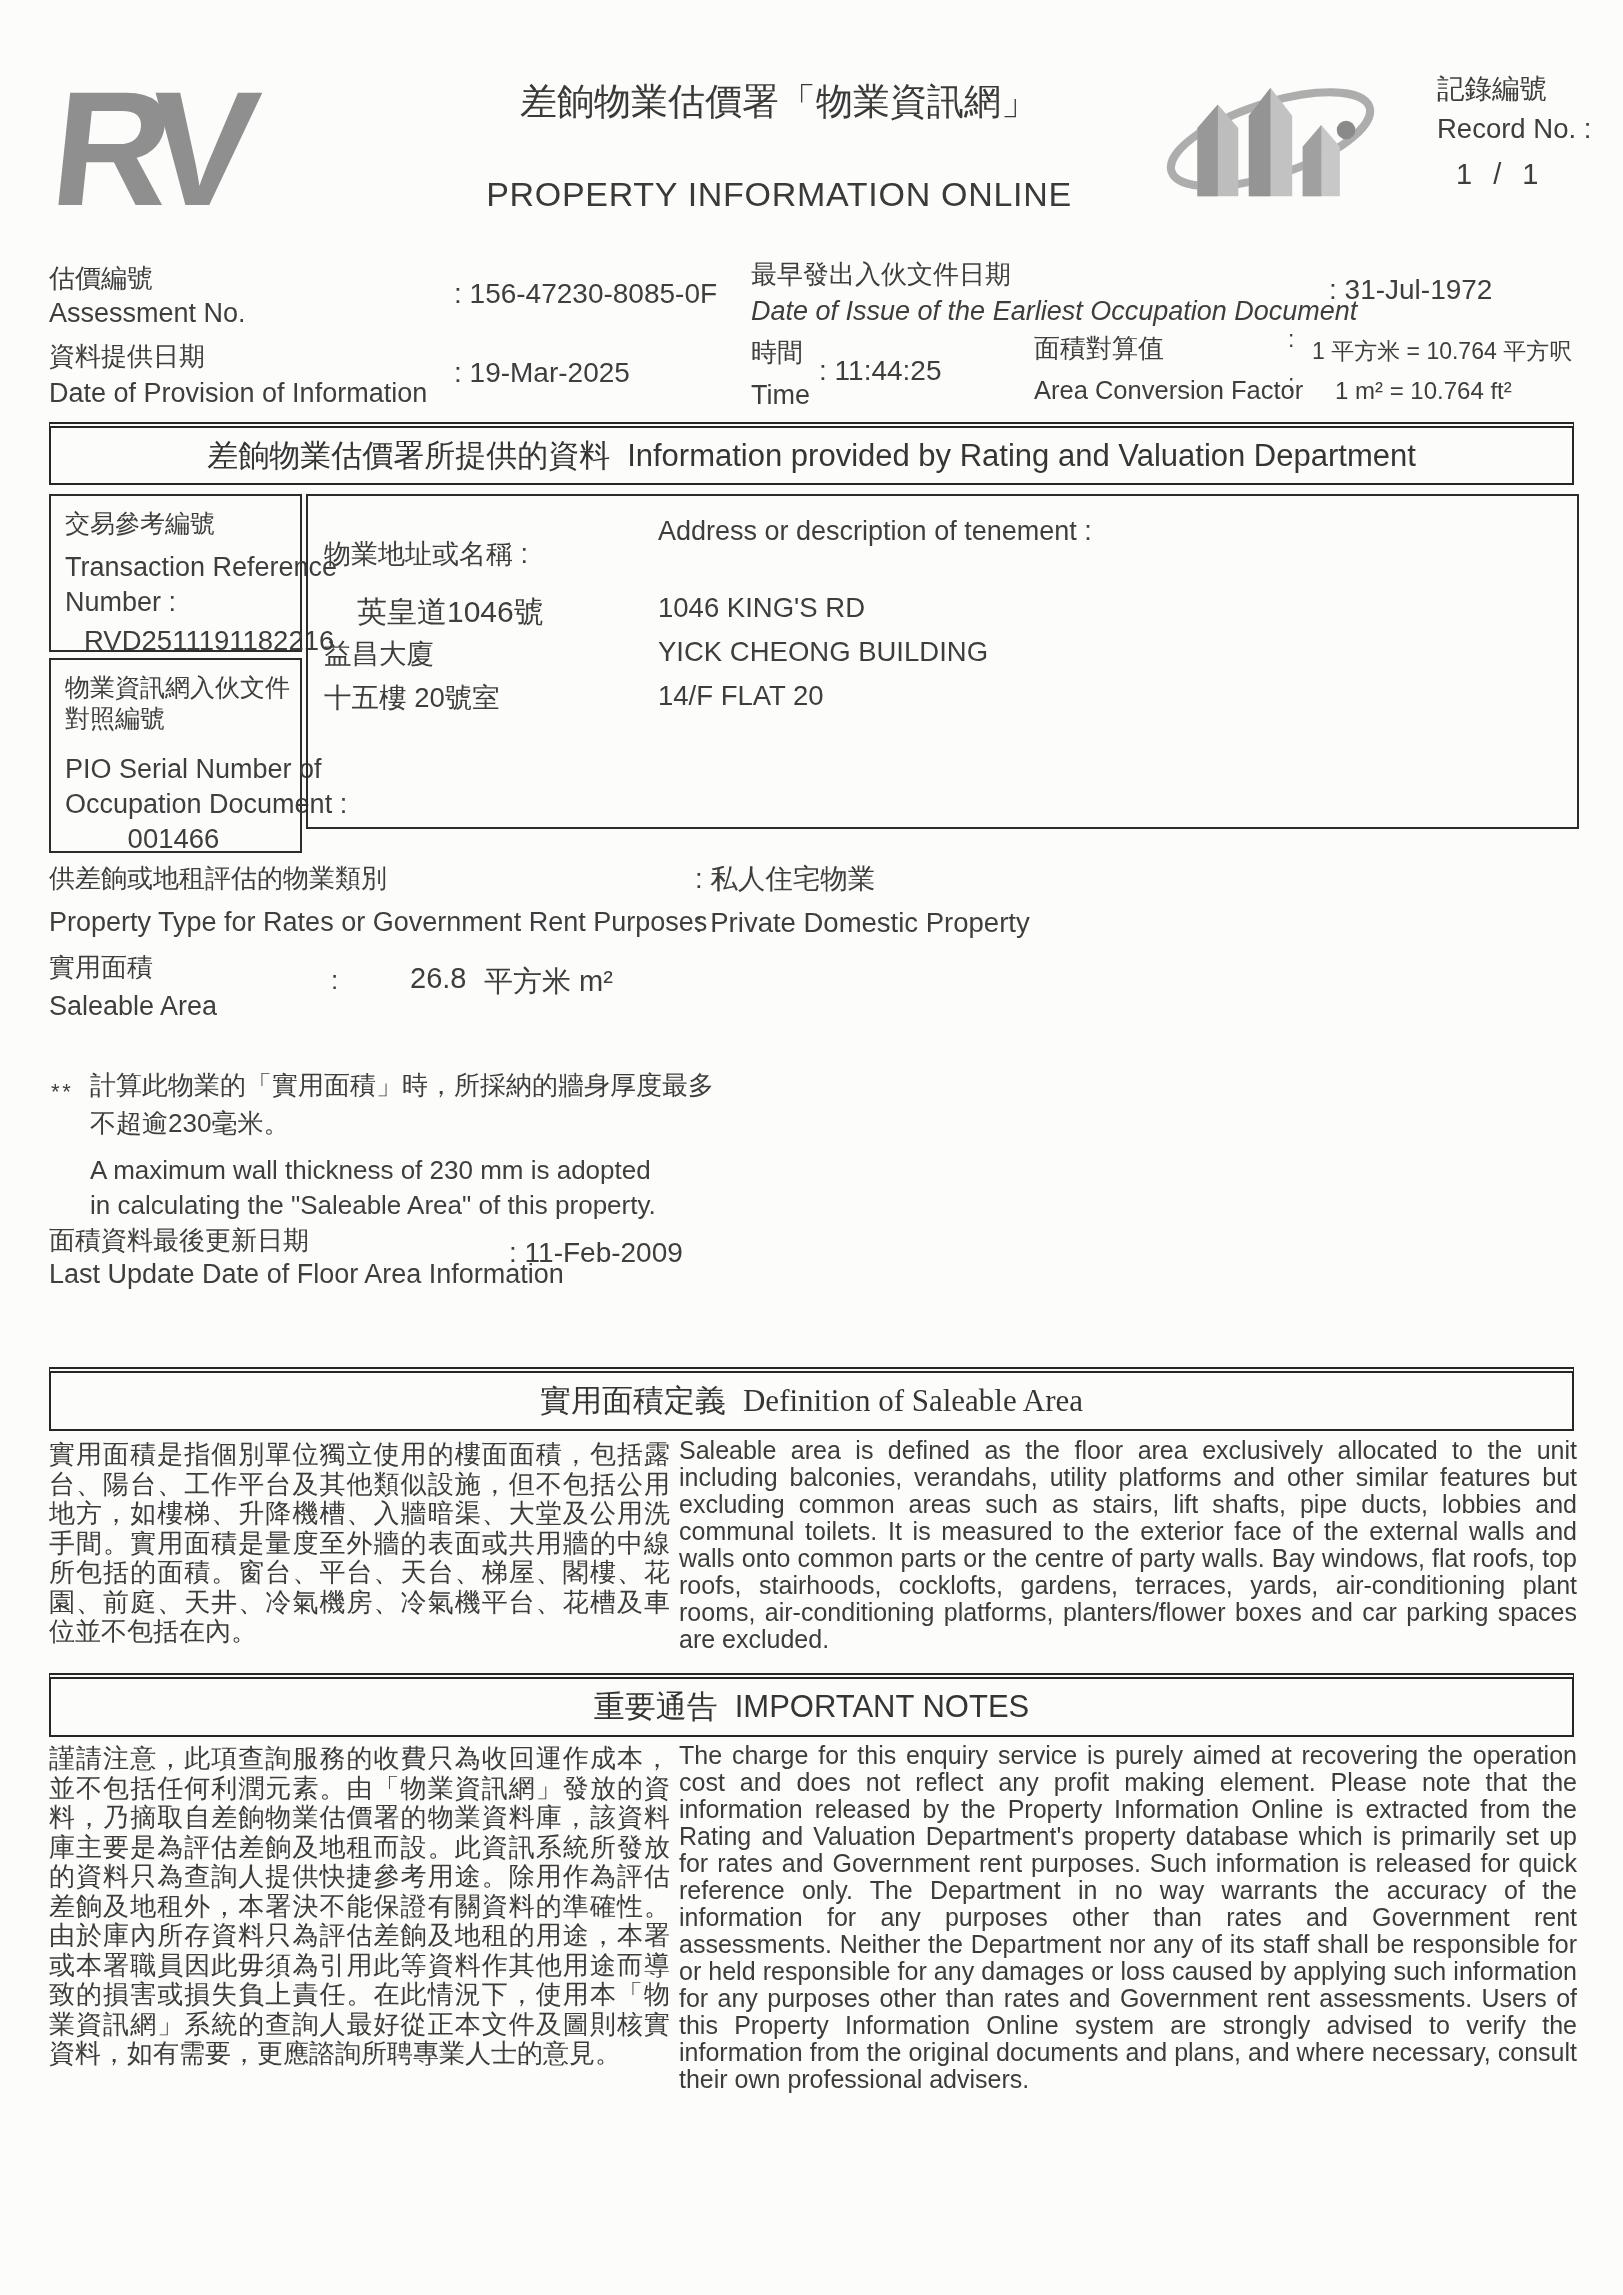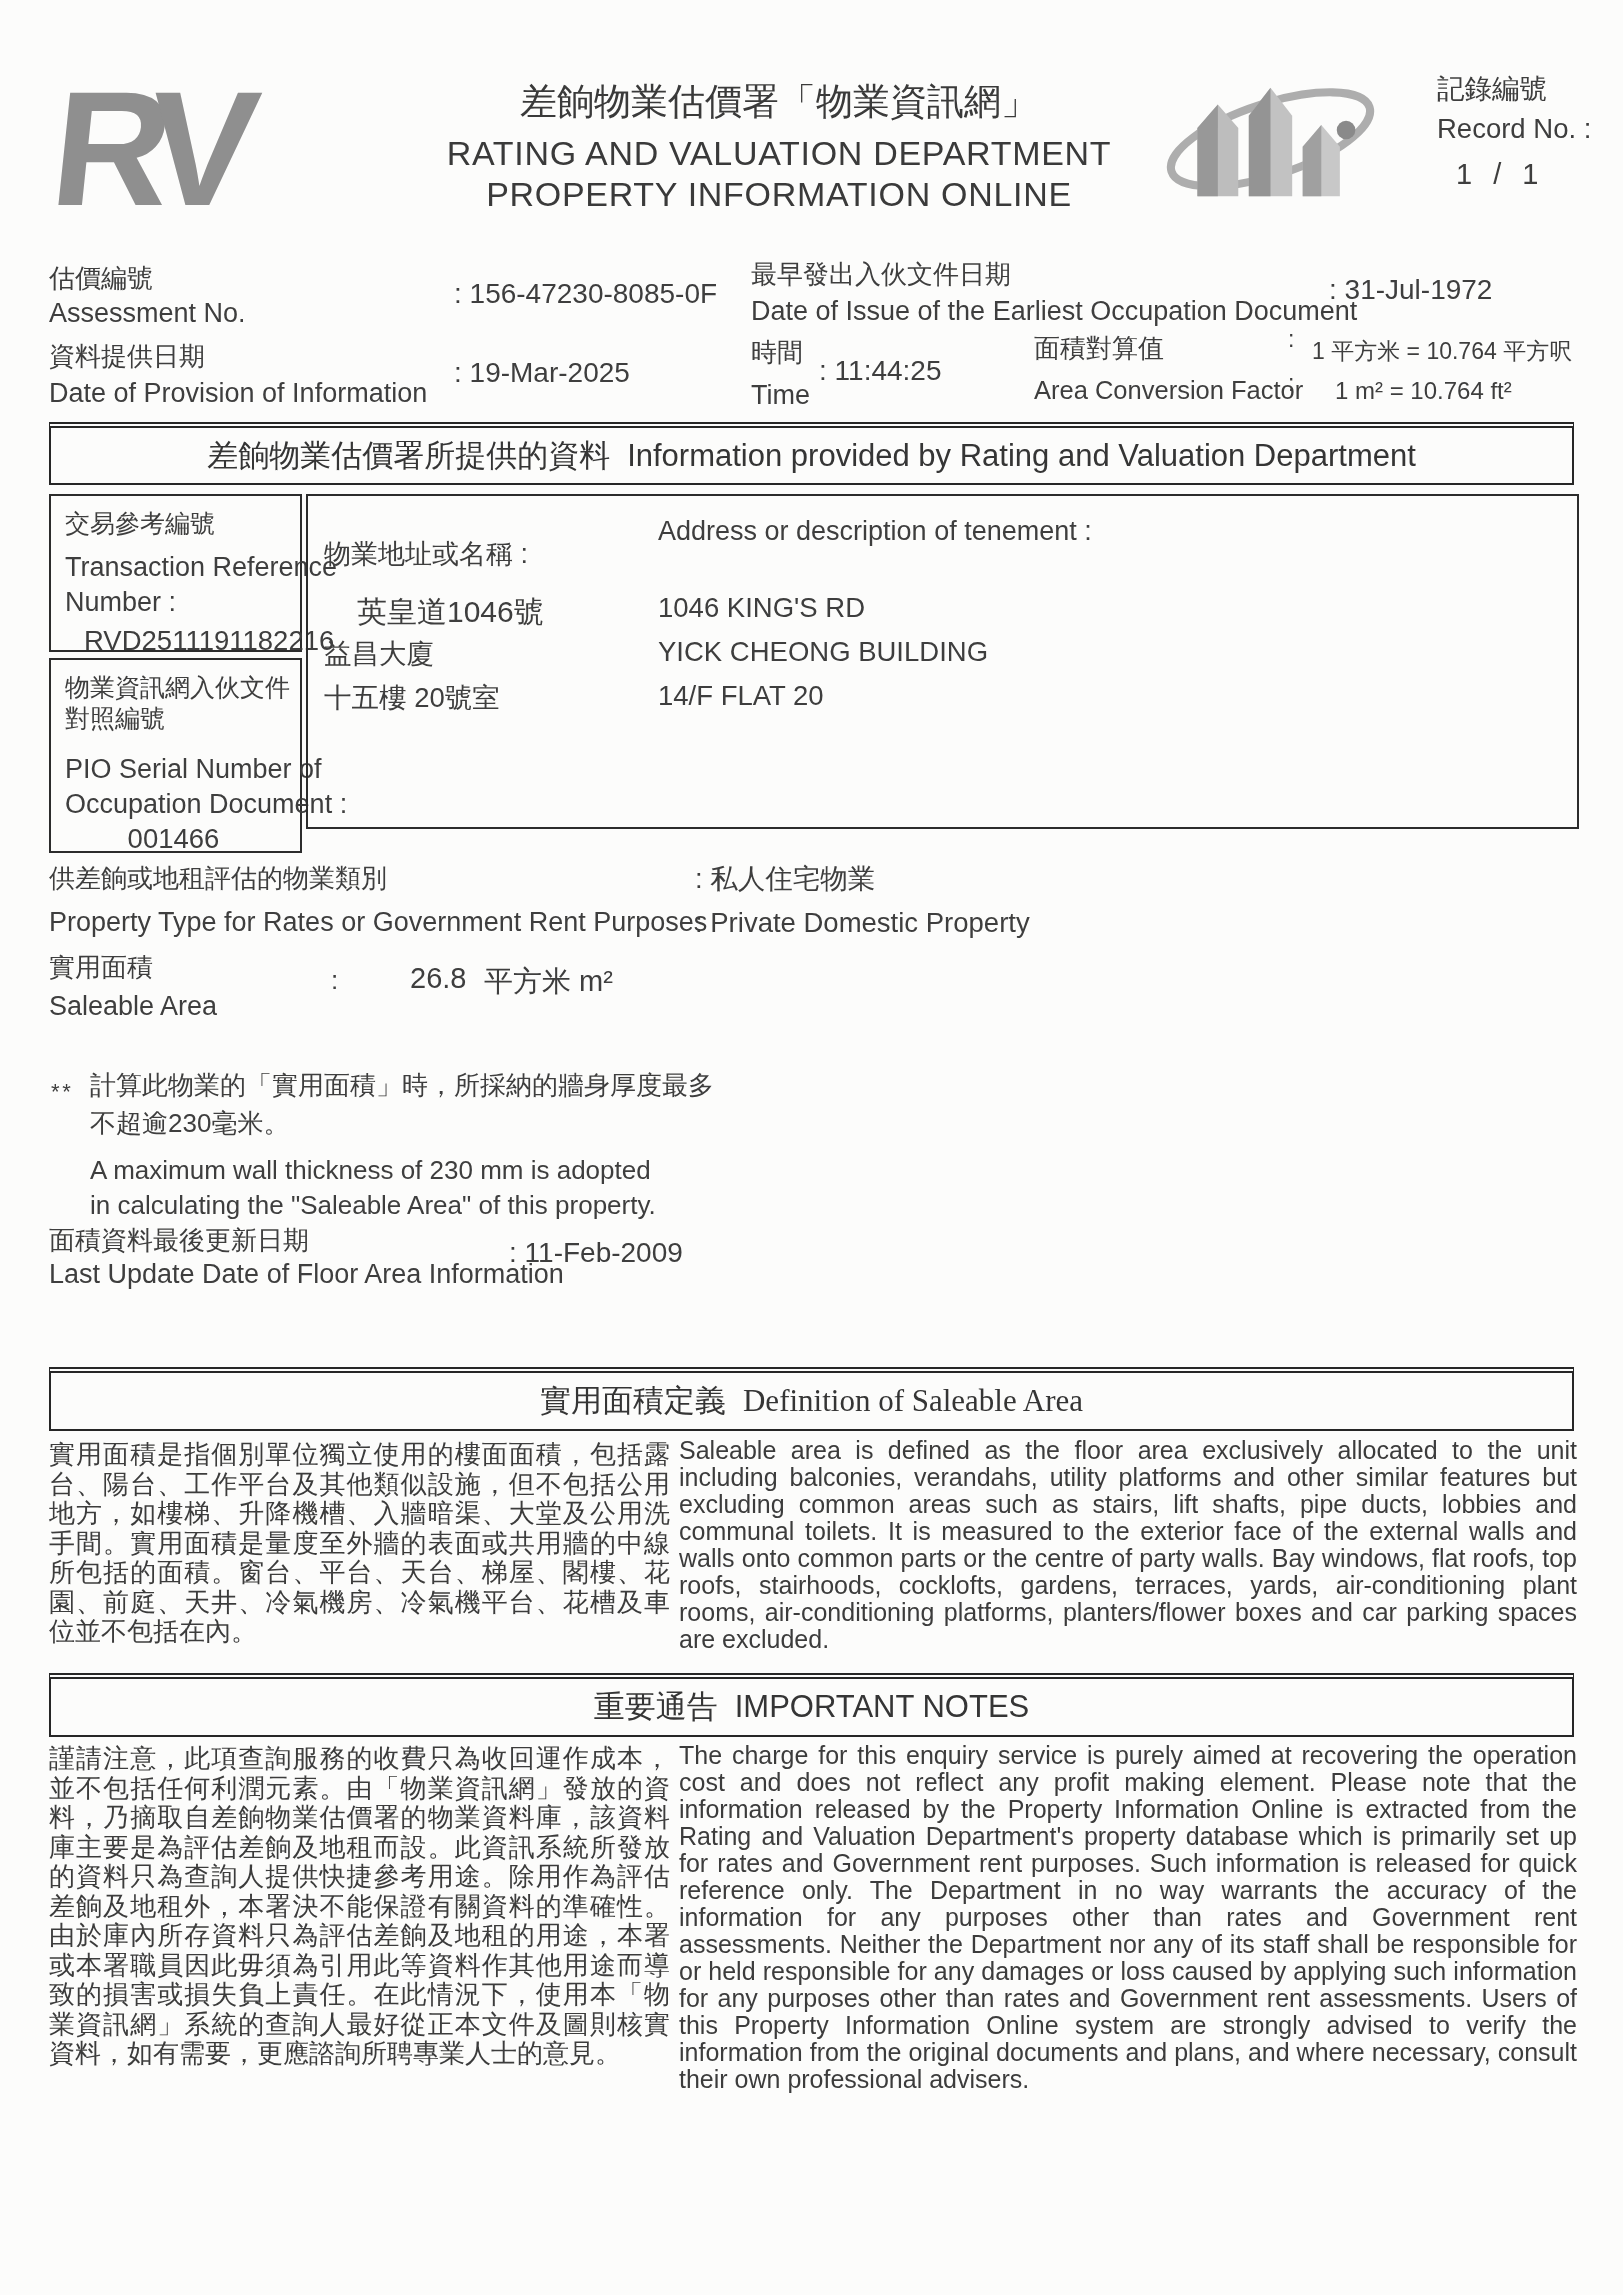--- a/index.html
+++ b/index.html
@@ -37,21 +37,20 @@
 </head>
 <body>
 
 <div class="page">
 
   <svg class="abs" style="left:56px;top:69px;" width="295" height="160" viewBox="0 0 450 245">
     <text x="8" y="208" font-family="Liberation Sans, sans-serif" font-weight="bold" font-size="250" letter-spacing="-30" fill="#8f8f8f" transform="skewX(-6)">RV</text>
   </svg>
 
   <div class="abs ctr title-zh" style="left:406px;top:77px;width:746px;">差餉物業估價署「物業資訊網」</div>
-  <div class="abs ctr title-en" style="left:406px;top:134px;width:746px;">RATING AND VALUATION DEPARTMENT</div>
   <div class="abs ctr title-en" style="left:406px;top:175px;width:746px;">PROPERTY INFORMATION ONLINE</div>
 
   <svg class="abs" style="left:1159px;top:62px;" width="223" height="157" viewBox="0 0 360 240">
     <ellipse cx="180" cy="118" rx="168" ry="58" fill="none" stroke="#adadad" stroke-width="13" transform="rotate(-18 180 118)"></ellipse>
     <polygon points="62,100 95,62 128,100 128,210 62,210" fill="#bdbdbd"></polygon>
     <polygon points="62,100 95,62 95,210 62,210" fill="#989898"></polygon>
     <polygon points="145,80 180,35 215,80 215,210 145,210" fill="#c2c2c2"></polygon>
     <polygon points="145,80 180,35 180,210 145,210" fill="#949494"></polygon>
     <polygon points="232,130 262,95 292,130 292,210 232,210" fill="#c8c8c8"></polygon>
     <polygon points="232,130 262,95 262,210 232,210" fill="#a0a0a0"></polygon>
@@ -60,21 +59,21 @@
 
   <div class="abs" style="left:1437px;top:71px;font-size:27.5px;">記錄編號</div>
   <div class="abs" style="left:1437px;top:113px;font-size:27.5px;">Record No. :</div>
   <div class="abs" style="left:1456px;top:158px;font-size:29px;word-spacing:13px;">1 / 1</div>
 
   <div class="abs zh-label" style="left:49px;top:261px;">估價編號</div>
   <div class="abs en-label" style="left:49px;top:298px;">Assessment No.</div>
   <div class="abs value" style="left:454px;top:278px;">: 156-47230-8085-0F</div>
 
   <div class="abs zh-label" style="left:751px;top:257px;">最早發出入伙文件日期</div>
-  <div class="abs en-label" style="left:751px;top:296px;">Date of Issue of the Earliest Occupation Document</div>
+  <div class="abs en-label" style="left:751px;top:296px;font-style:italic;">Date of Issue of the Earliest Occupation Document</div>
   <div class="abs value" style="left:1329px;top:274px;">: 31-Jul-1972</div>
 
   <div class="abs zh-label" style="left:49px;top:339px;">資料提供日期</div>
   <div class="abs en-label" style="left:49px;top:378px;">Date of Provision of Information</div>
   <div class="abs value" style="left:454px;top:357px;">: 19-Mar-2025</div>
 
   <div class="abs zh-label" style="left:751px;top:335px;">時間</div>
   <div class="abs en-label" style="left:751px;top:380px;">Time</div>
   <div class="abs value" style="left:819px;top:355px;">: 11:44:25</div>
 

